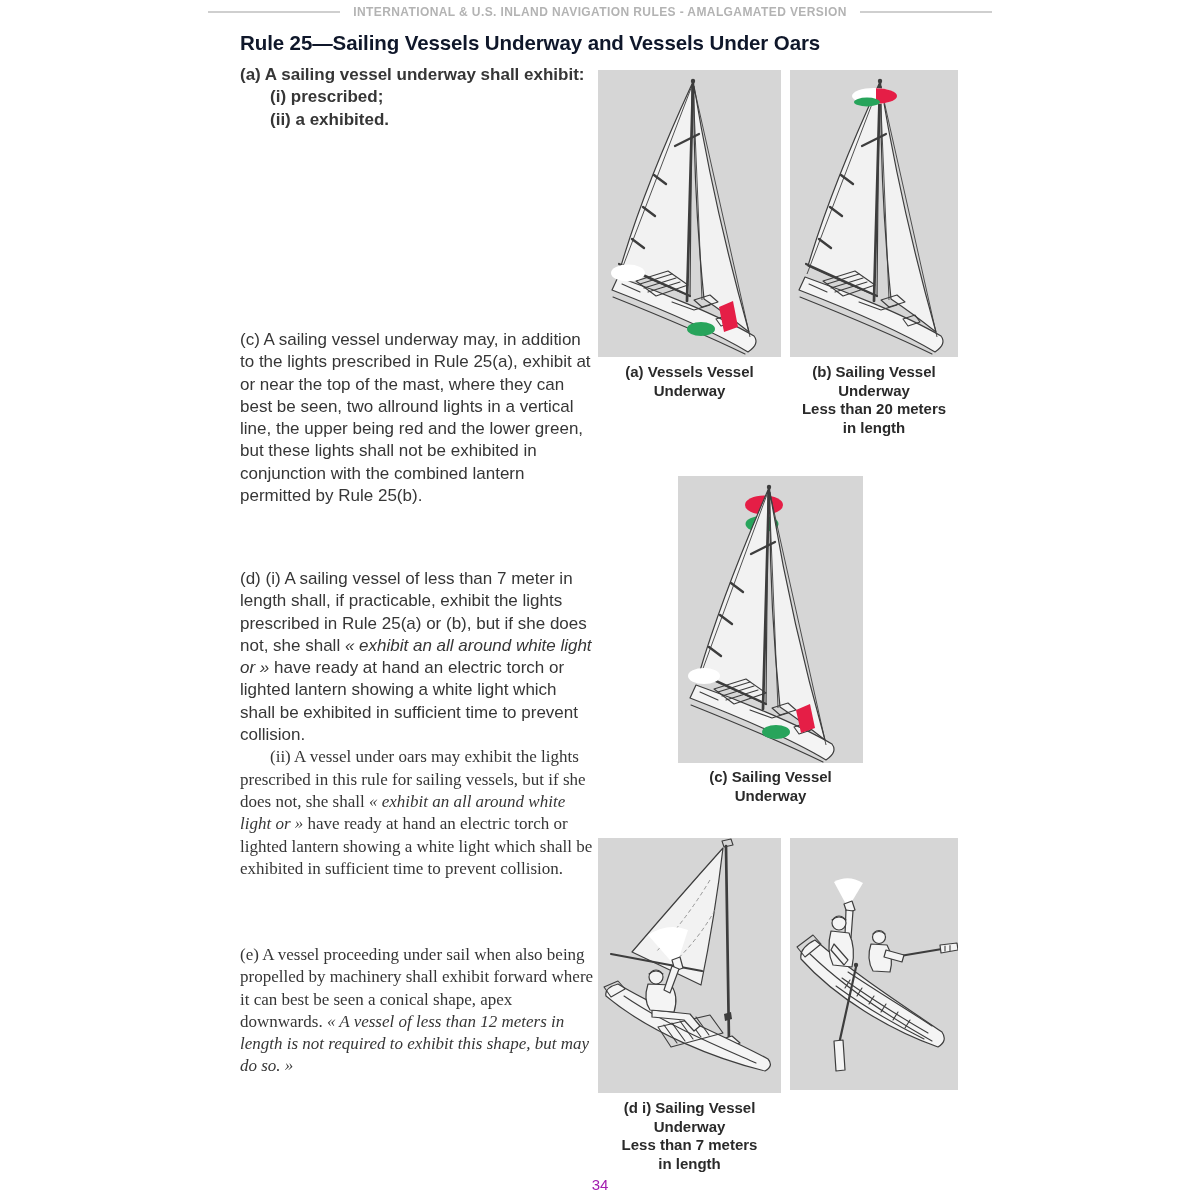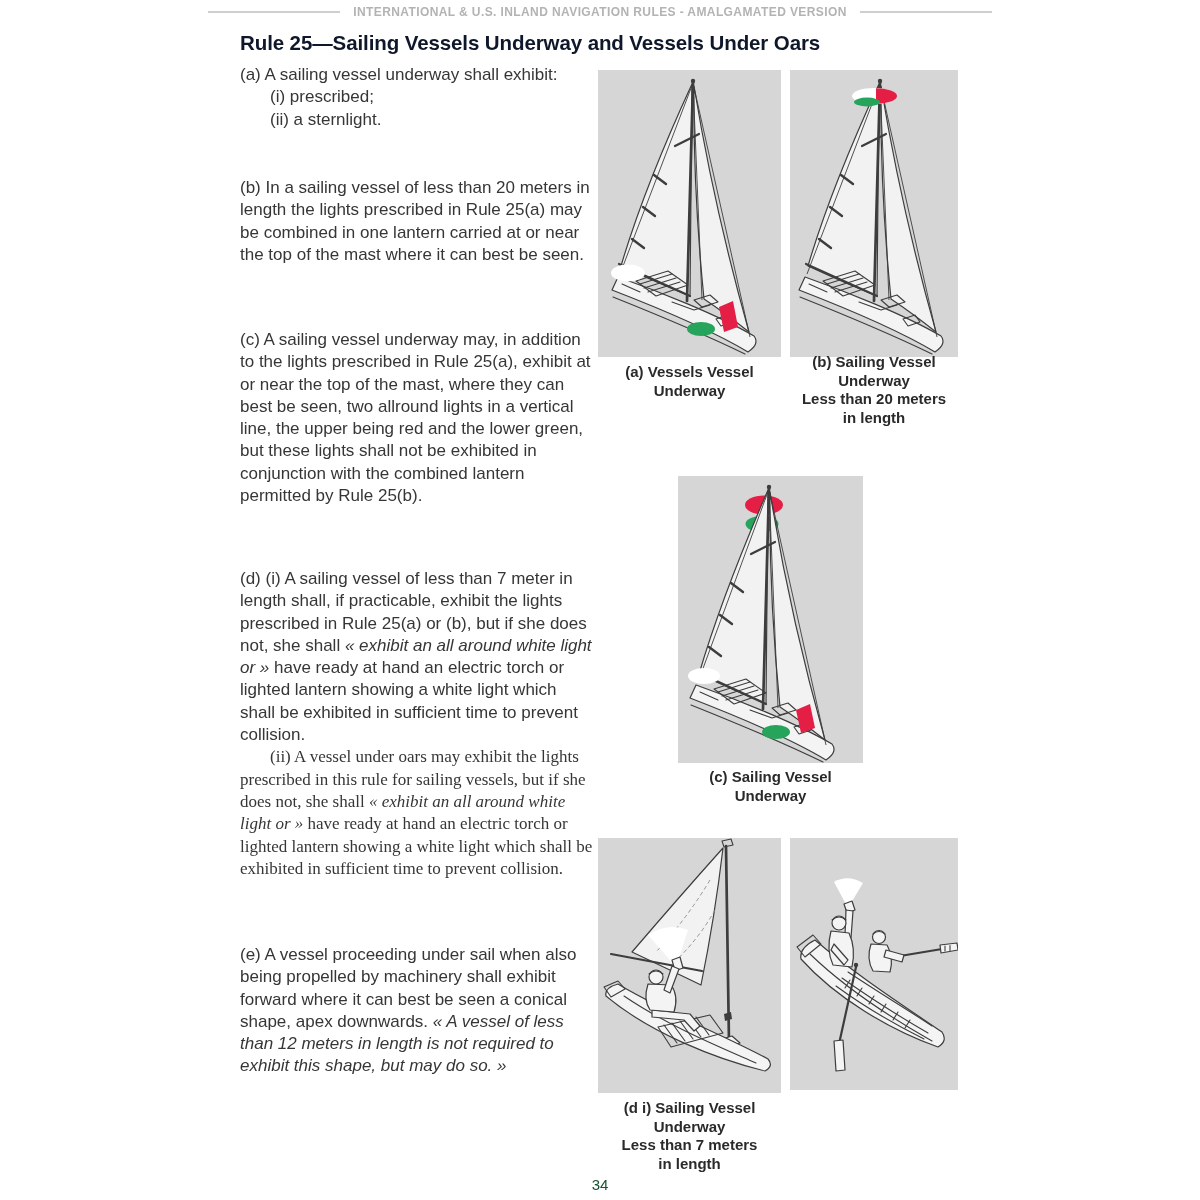--- a/index.html
+++ b/index.html
@@ -22,21 +22,21 @@
   .title{position:absolute;left:240px;top:31px;font-size:20.5px;line-height:24px;font-weight:bold;color:#0f172a;letter-spacing:-0.1px;white-space:nowrap;}
   
   .para{position:absolute;left:240px;width:354px;font-size:17px;line-height:22.3px;color:#363636;margin:0;}
   .para .sub{padding-left:30px;}
   .para em{font-style:italic;}
   .indent-first{text-indent:30px;font-family:Liberation Serif, serif;}
   
   .fig{position:absolute;background:var(--fig-bg);}
   .fig svg{display:block;width:100%;height:100%;}
   .caption{position:absolute;font-size:15px;line-height:18.5px;font-weight:bold;color:#2a2a2a;text-align:center;white-space:pre-line;}
-  .page-num{position:absolute;left:0;right:0;top:1176px;text-align:center;font-size:15px;color:#14532d;}
+  .page-num{position:absolute;left:0;right:0;top:1176px;text-align:center;font-size:15px;color:#a21caf;}
   
   .sail{fill:#f2f2f2;stroke:var(--ink);stroke-width:1.2;stroke-linejoin:round;}
   .white{fill:#f4f4f4;stroke:var(--ink);stroke-width:1.2;stroke-linejoin:round;}
   .line{fill:none;stroke:var(--ink);stroke-width:1.1;stroke-linejoin:round;stroke-linecap:round;}
   .stay{fill:none;stroke:var(--ink);stroke-width:0.9;}
   .spar{fill:none;stroke:var(--ink);stroke-width:2.2;stroke-linecap:round;}
   .mast{fill:none;stroke:var(--ink);stroke-width:2.7;stroke-linecap:round;}
   .tick{fill:none;stroke:var(--ink);stroke-width:2.4;stroke-linecap:round;}
   .seam{fill:none;stroke:#8a8a8a;stroke-width:0.9;stroke-dasharray:4 3;}
   .dark{fill:var(--ink);stroke:none;}
@@ -51,36 +51,35 @@
 <div class="page">
 
   <div class="header-row">
     <span class="header-line"></span>
     <span class="header-text">INTERNATIONAL &amp; U.S. INLAND NAVIGATION RULES - AMALGAMATED VERSION</span>
     <span class="header-line"></span>
   </div>
 
   <div class="title">Rule 25—Sailing Vessels Underway and Vessels Under Oars</div>
 
-  <div class="para" style="top:64px;">
+  <div class="para" style="top:64px;font-weight:bold;">
     <div>(a) A sailing vessel underway shall exhibit:</div>
     <div class="sub">(i) prescribed;</div>
-    <div class="sub">(ii) a sternlight.</div>
-  </div>
-
-  <div class="para" style="top:177px;">(b) In a sailing vessel of less than 20 meters in length the lights prescribed in Rule 25(a) may be combined in one lantern carried at or near the top of the mast where it can best be seen.</div>
+    <div class="sub">(ii) a exhibited.</div>
+  </div>
+
 
   <div class="para" style="top:329px;">(c) A sailing vessel underway may, in addition to the lights prescribed in Rule 25(a), exhibit at or near the top of the mast, where they can best be seen, two allround lights in a vertical line, the upper being red and the lower green, but these lights shall not be exhibited in conjunction with the combined lantern permitted by Rule 25(b).</div>
 
   <div class="para" style="top:548px;margin-top:20px;">
     <div><span>(d) (i) A sailing vessel of less than 7 meter in length shall, if practicable, exhibit the lights prescribed in Rule 25(a) or (b), but if she does not, she shall </span><em>« exhibit an all around white light or »</em><span> have ready at hand an electric torch or lighted lantern showing a white light which shall be exhibited in sufficient time to prevent collision.</span></div>
     <div class="indent-first"><span>(ii) A vessel under oars may exhibit the lights prescribed in this rule for sailing vessels, but if she does not, she shall </span><em>« exhibit an all around white light or »</em><span> have ready at hand an electric torch or lighted lantern showing a white light which shall be exhibited in sufficient time to prevent collision.</span></div>
   </div>
 
-  <div class="para" style="top:944px;"><span>(e) A vessel proceeding under sail when also being propelled by machinery shall exhibit forward where it can best be seen a conical shape, apex downwards. </span><em>« A vessel of less than 12 meters in length is not required to exhibit this shape, but may do so. »</em><span></span></div>
+  <div class="para" style="top:944px;font-family:Liberation Serif, serif;"><span>(e) A vessel proceeding under sail when also being propelled by machinery shall exhibit forward where it can best be seen a conical shape, apex downwards. </span><em>« A vessel of less than 12 meters in length is not required to exhibit this shape, but may do so. »</em><span></span></div>
 
   <div class="fig" style="left:598px;top:70px;width:183px;height:287px;">
     <svg viewBox="0 0 183 287">
       <path class="sail" d="M94,14 Q46,118 23,196 Q60,213 92,226 Z"></path>
       <path class="sail" d="M96,16 Q116,138 151,262 Q127,243 106,229 Q95,120 96,16 Z"></path>
       <path class="tick" d="M56,105 L68,114"></path>
         <path class="tick" d="M45,137 L57,146"></path>
         <path class="tick" d="M34,169 L46,178"></path>
       <path class="spar" d="M21,194 L92,226"></path>
       <path class="white" d="M20,207 C60,221 120,245 156,266 Q162,274 150,282 C115,261 58,237 14,220 Z"></path>
@@ -122,21 +121,21 @@
       <g>
         <ellipse class="light-white" cx="84" cy="26" rx="22" ry="8"></ellipse>
         <path class="light-red" d="M86,18.2 A21,7.8 0 0 1 107,26 A21,7.8 0 0 1 86,33.8 Z"></path>
         <ellipse class="light-green" cx="77" cy="32" rx="13" ry="4.4"></ellipse>
       </g>
     </svg>
   </div>
 
   <div class="caption" style="left:598px;top:363px;width:183px;">(a) Vessels Vessel
 Underway</div>
-  <div class="caption" style="left:790px;top:353px;width:168px;">(b) Sailing Vessel
+  <div class="caption" style="left:790px;top:363px;width:168px;">(b) Sailing Vessel
 Underway
 Less than 20 meters
 in length</div>
 
   <div class="fig" style="left:678px;top:476px;width:185px;height:287px;">
     <svg viewBox="0 0 185 287">
       <ellipse class="light-red" cx="86" cy="29" rx="19" ry="9.5"></ellipse>
       <ellipse class="light-green" cx="84" cy="48" rx="16.5" ry="8"></ellipse>
       <path class="sail" d="M90,14 Q44,120 21,198 Q58,215 88,228 Z"></path>
       <path class="sail" d="M92,16 Q112,140 147,264 Q123,245 102,231 Q91,122 92,16 Z"></path>

